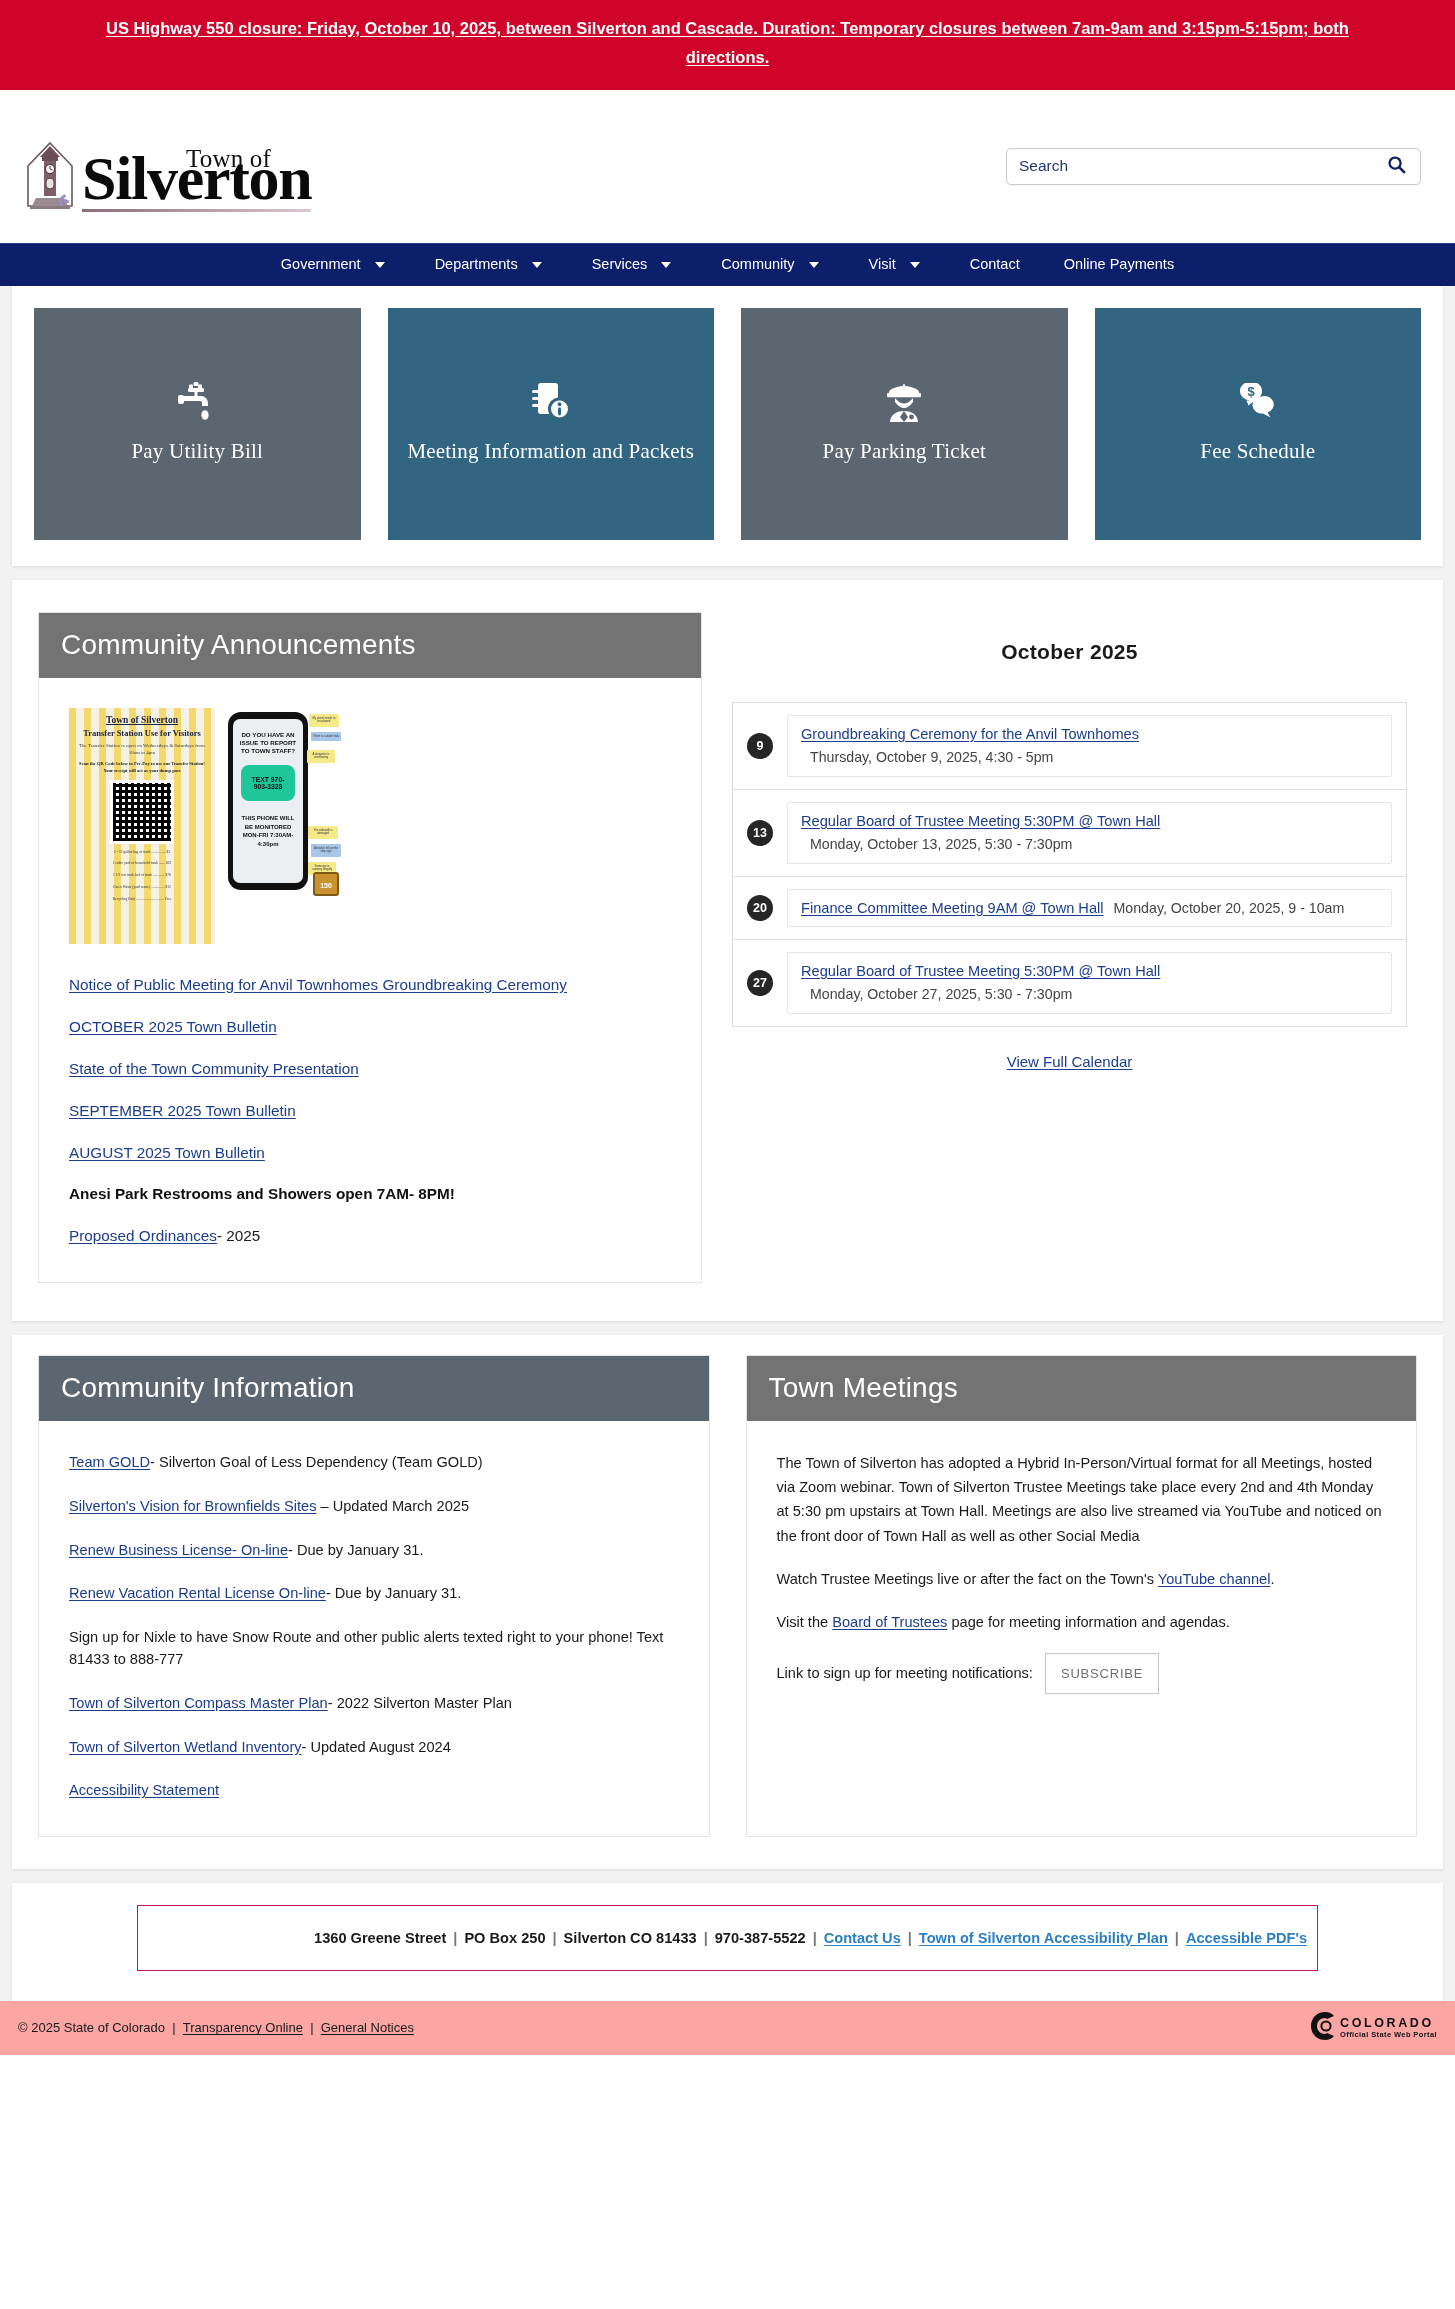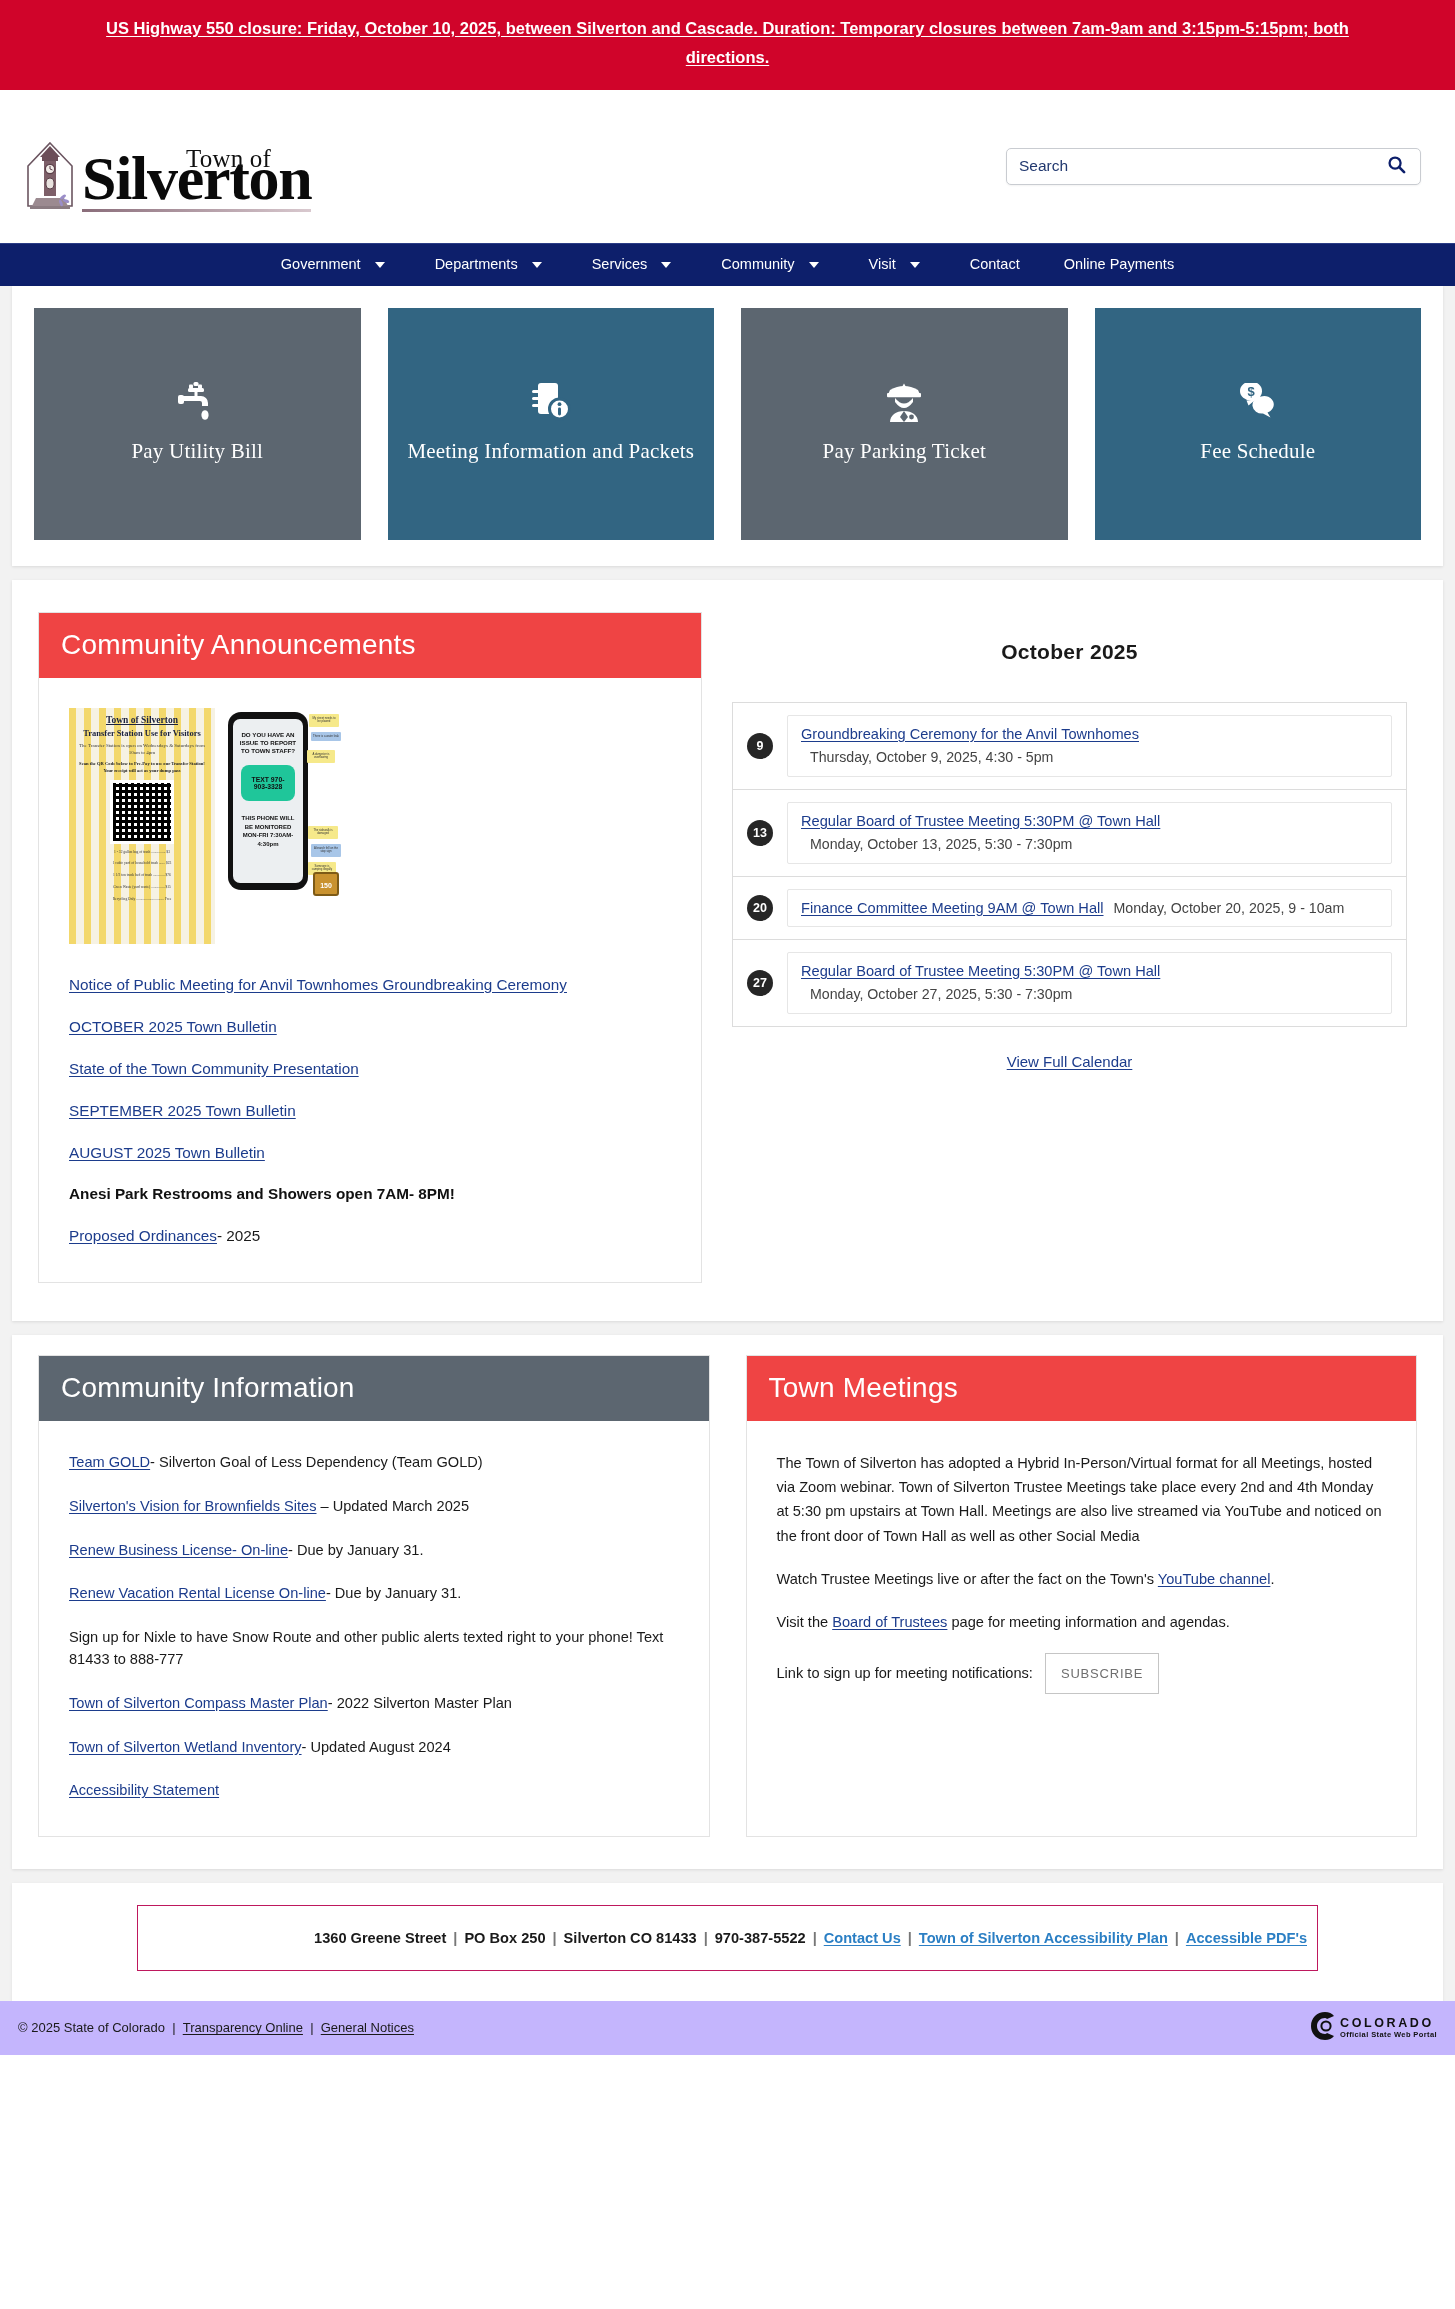--- a/index.html
+++ b/index.html
@@ -176,21 +176,21 @@
     background: #ffffff;
     border: 1px solid #e3e3e3;
     margin: 18px 0 18px 26px;
   }
   .card-head {
     padding: 16px 22px 17px 22px;
     color: #ffffff;
     font-size: 28px;
     letter-spacing: .2px;
   }
-  .head-navy { background: #ef4444; }
+  .head-navy { background: #737373; }
   .head-slate { background: #5c6670; }
   .card-body { padding: 30px 30px 34px 30px; }
 
   
   .posters { display: flex; gap: 13px; align-items: flex-start; margin-bottom: 30px; }
   .poster-transfer {
     width: 146px; height: 236px;
     background:
       repeating-linear-gradient(90deg,#f3d86b 0 7px,#f6f2e3 7px 15px);
     position: relative;
@@ -336,21 +336,21 @@
     padding: 24px 10px;
     text-align: right;
     font-size: 14.6px;
     color: #1a1a1a;
     font-weight: bold;
   }
   .footer-box .sep { color:#777; margin: 0 7px; }
   .footer-box a { color: #2b7fc4; text-decoration: underline; text-underline-offset:2px; cursor:pointer;}
 
   .state-bar {
-    background: #c4b5fd;
+    background: #fca5a5;
     height: 54px;
     display: flex;
     align-items: center;
     justify-content: space-between;
     padding: 0 18px;
     font-size: 13px;
     color: #1a1a1a;
   }
   .state-bar a { color:#1a1a1a; text-decoration: underline; text-underline-offset:2px;}
   .state-logo { display:flex; align-items:center; }

